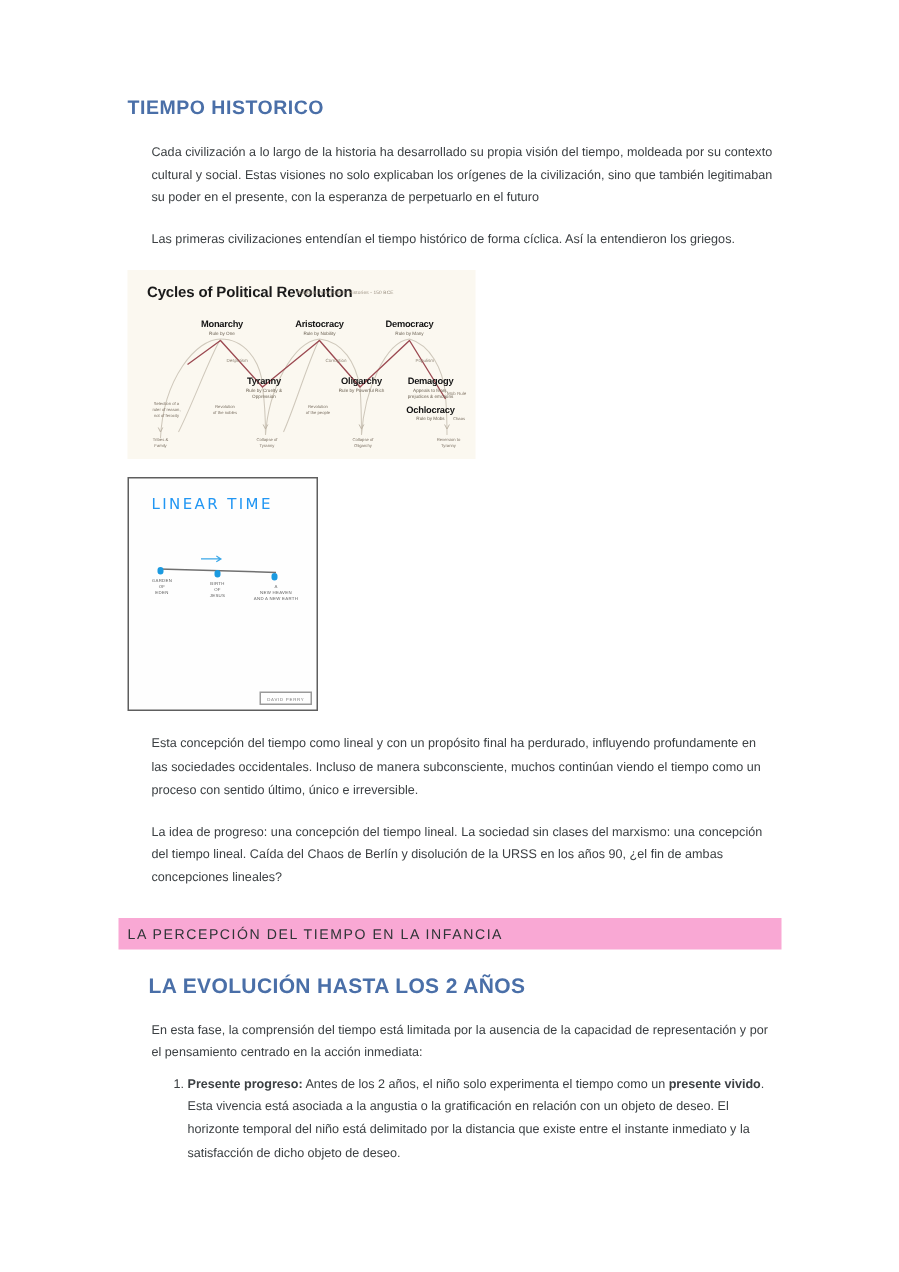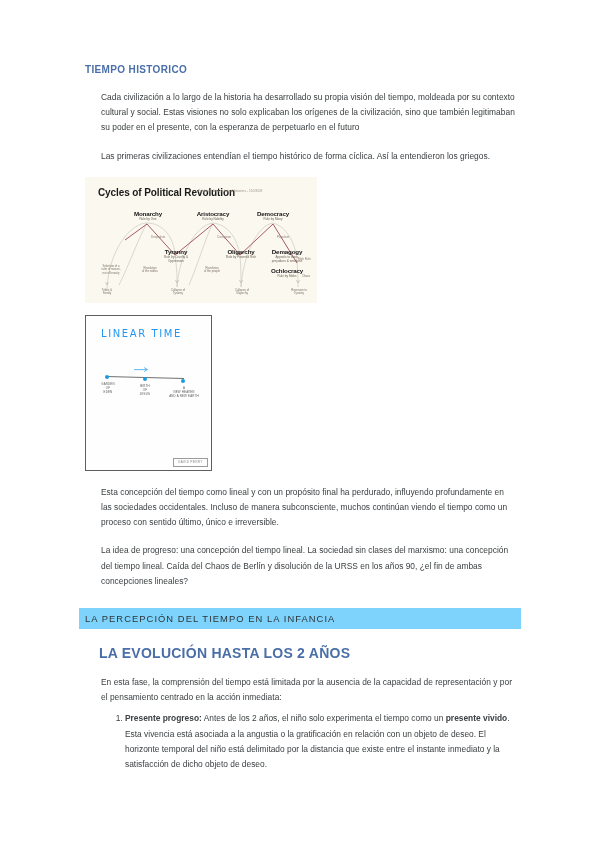--- a/index.html
+++ b/index.html
@@ -22,37 +22,37 @@
     background: #fff;
   }
   .content {
     position: absolute;
     left: 85px;
     top: 64px;
     width: 430px;
   }
   .h1 {
     color: #4a6fa8;
-    font-size: 10px;
+    font-size: 13px;
     font-weight: bold;
     letter-spacing: 0.35px;
     margin: 0 0 14px 0;
     line-height: 1.2;
   }
   p.body {
     color: #3c4043;
     font-size: 8.4px;
     line-height: 15.2px;
     margin: 0 0 13px 16px;
     letter-spacing: 0.02px;
   }
   p.body:last-child { margin-bottom: 0; }
 
   .banner {
-    background: #7dd3fc;
+    background: #f9a8d4;
     color: #2f3437;
     font-size: 9.4px;
     letter-spacing: 1.05px;
     padding: 5px 6px 5px 6px;
     margin: 0 0 16px -6px;
     width: 430px;
     box-sizing: content-box;
   }
   .h2 {
     color: #4a6fa8;

